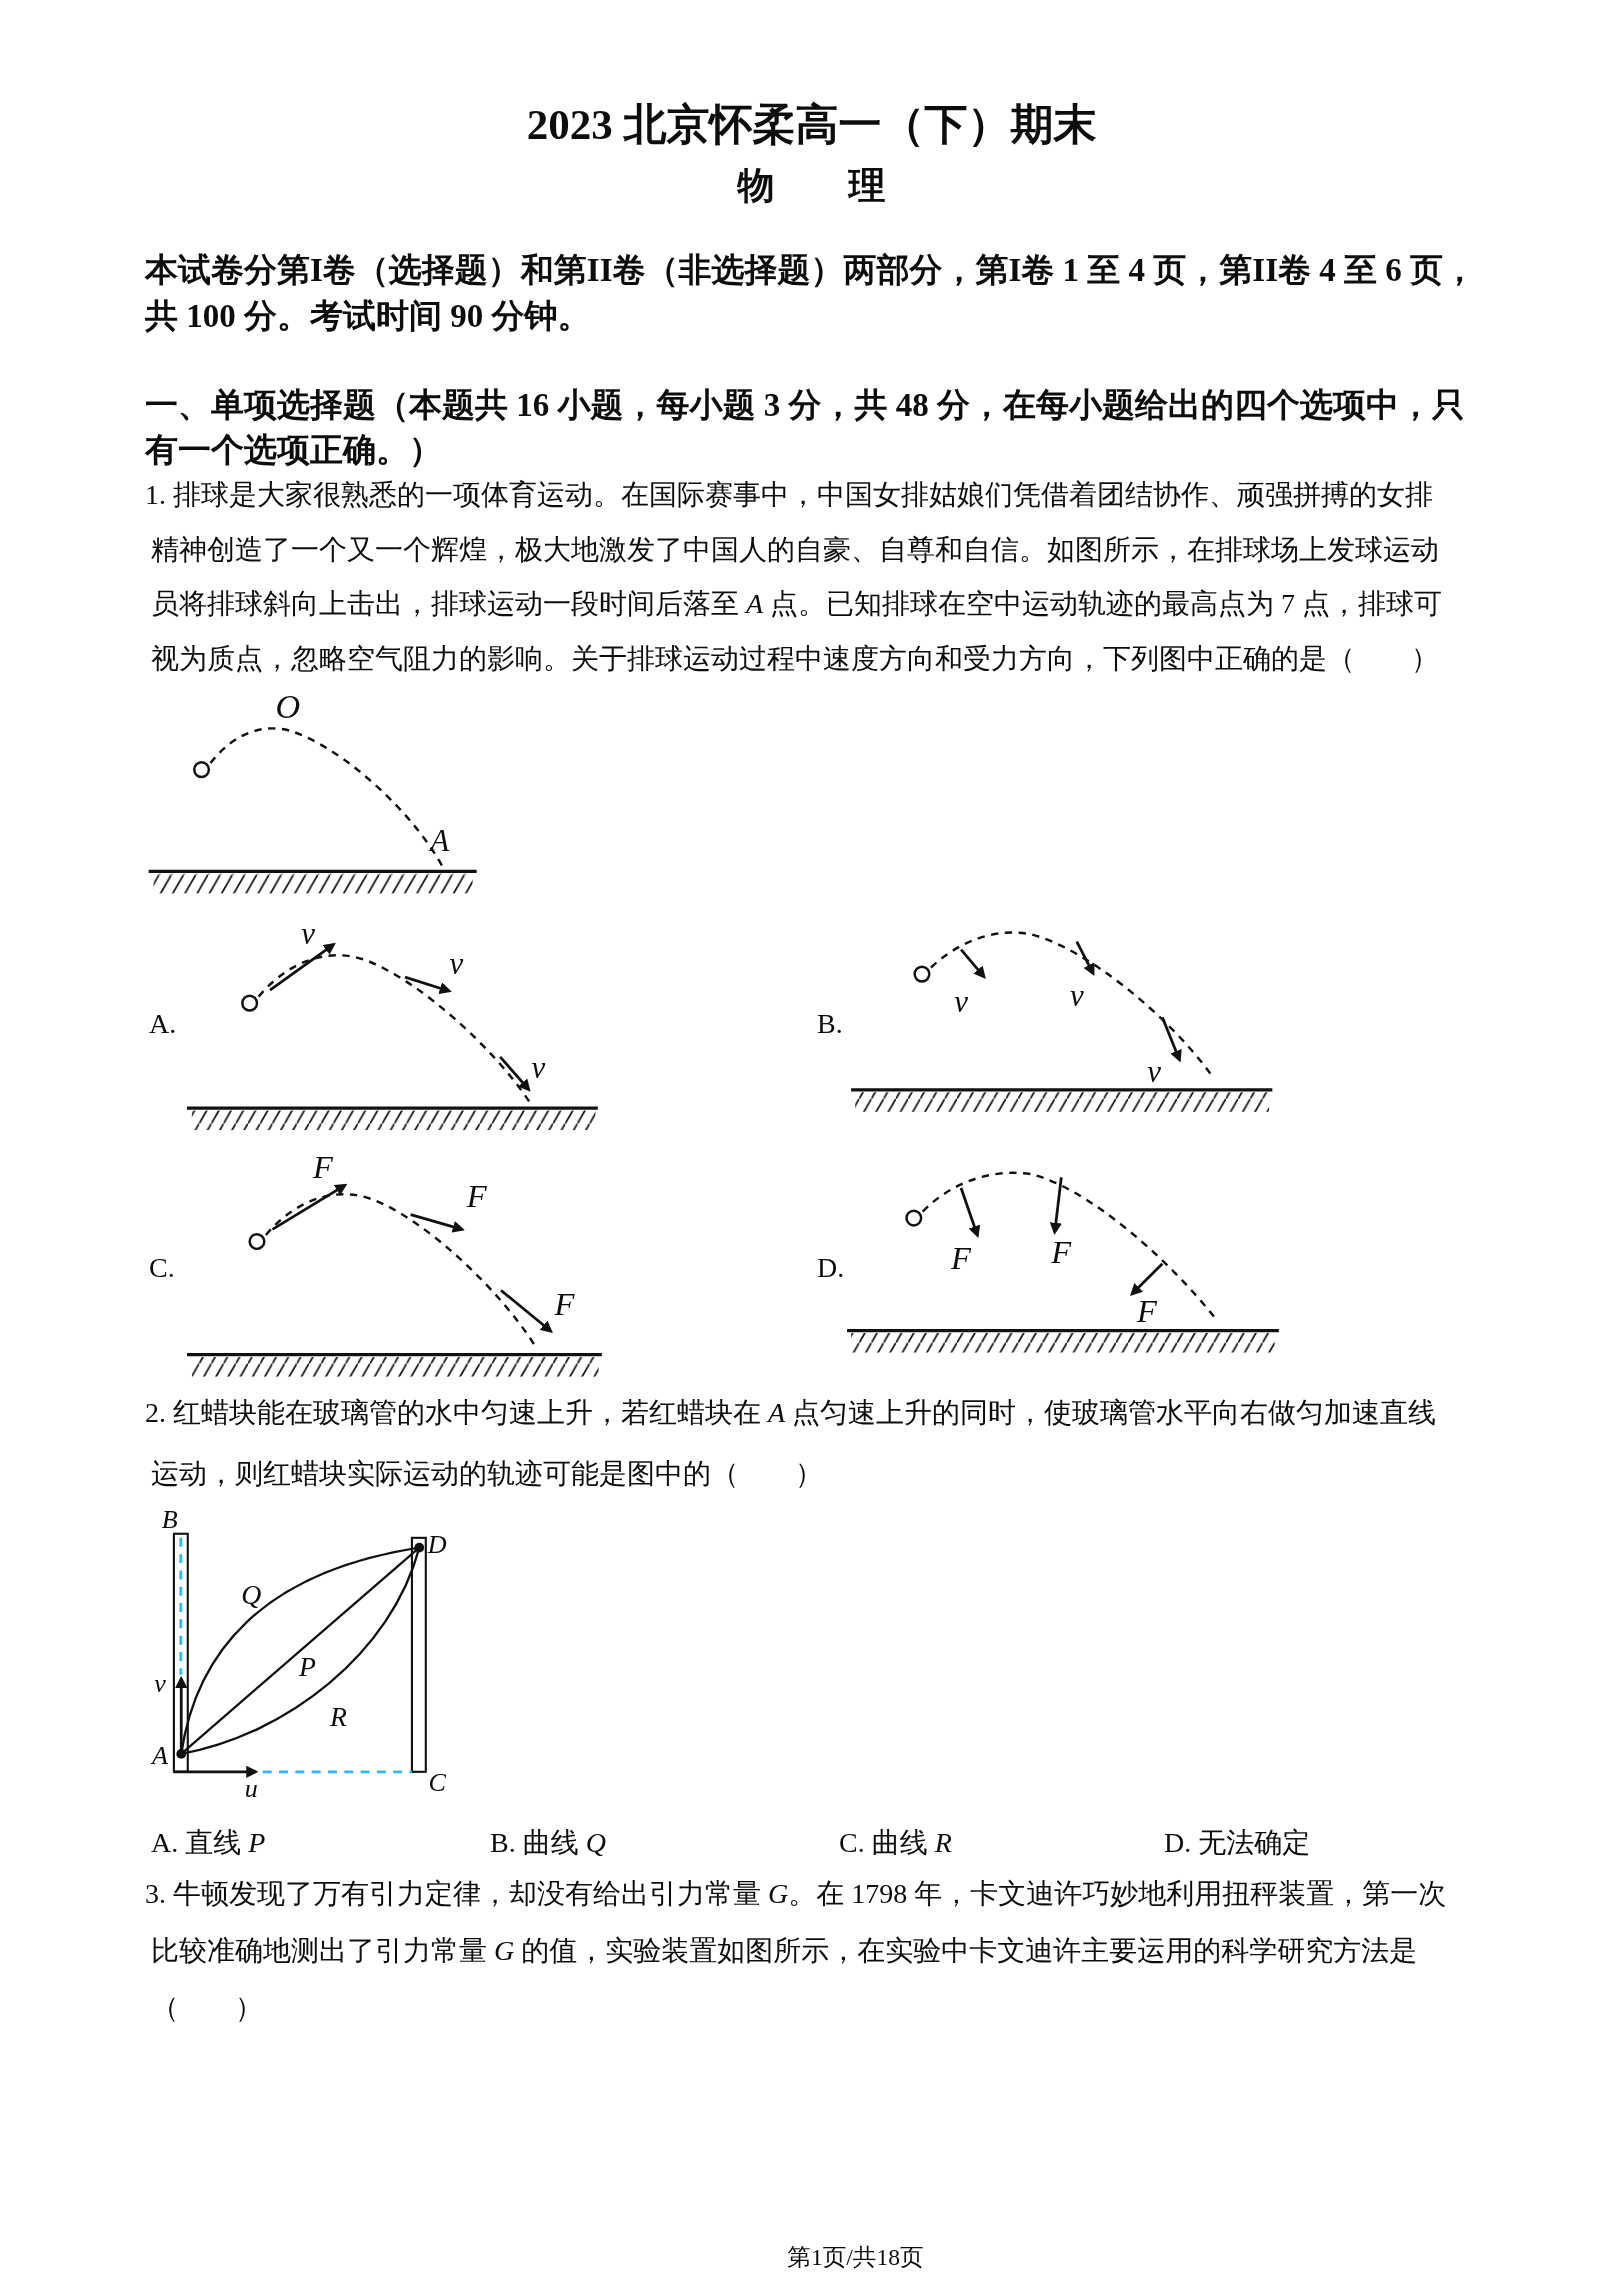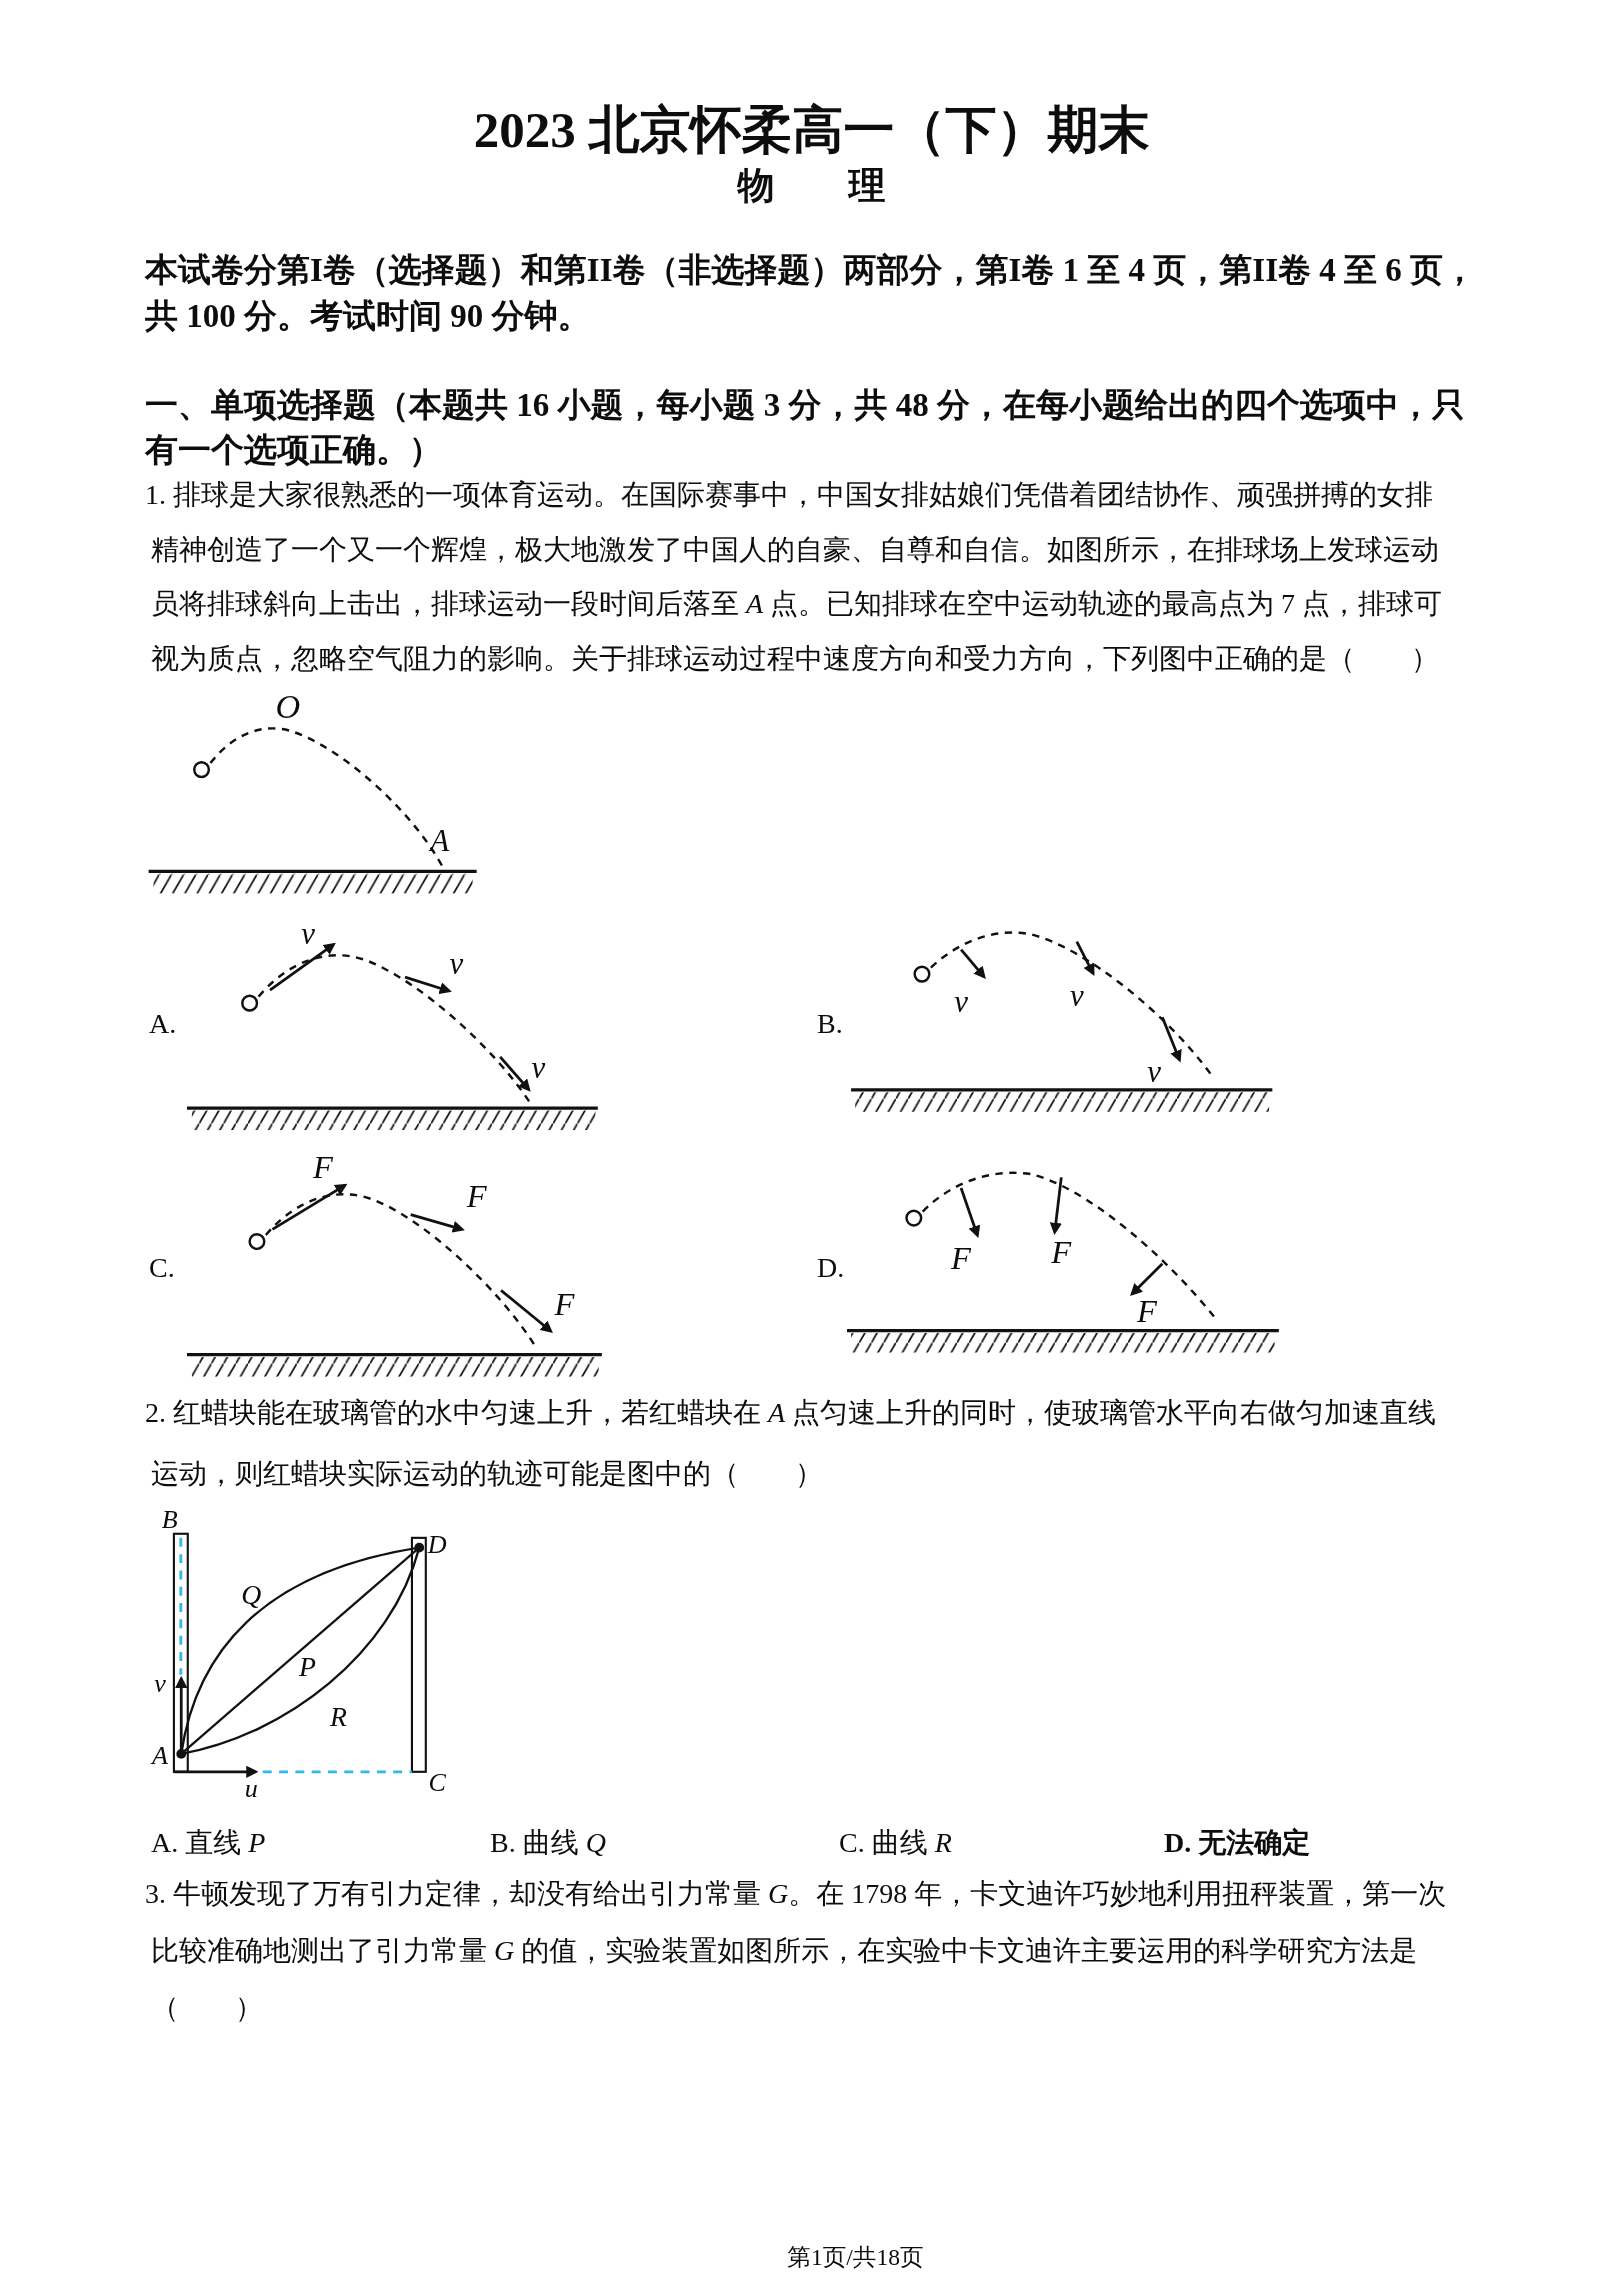--- a/index.html
+++ b/index.html
@@ -4,21 +4,21 @@
 <style>
   html,body{margin:0;padding:0;background:#888;}
   .page{
     position:relative;width:1623px;height:2295px;background:#ffffff;
     font-family:"Liberation Serif","DejaVu Serif",serif;color:#0d0d0d;
     overflow:hidden;
   }
   .abs{position:absolute;white-space:nowrap;}
   .center{left:0;width:100%;text-align:center;}
   .b{font-weight:bold;}
-  .t50{font-size:51px;}
+  .t50{font-size:43px;}
   .t46{font-size:37px;}
   .t36{font-size:33px;}
   .t34{font-size:28px;}
   .t29{font-size:23.6px;}
   .it{font-style:italic;font-family:"Liberation Serif","DejaVu Serif",serif;}
   .svgt{font-family:"Liberation Serif","DejaVu Serif",serif;font-style:italic;fill:#0d0d0d;}
   svg{display:block;overflow:visible;}
   .ball{fill:#ffffff;stroke:#111;stroke-width:3;}
   .dashed{fill:none;stroke:#111;stroke-width:3;stroke-dasharray:9 8;}
   .solid{fill:none;stroke:#111;stroke-width:2.8;}
@@ -164,21 +164,21 @@
       <text class="svgt" font-size="32" text-anchor="middle" x="356" y="339">C</text>
       <text class="svgt" font-size="34" text-anchor="middle" x="128" y="109">Q</text>
       <text class="svgt" font-size="34" text-anchor="middle" x="197" y="197">P</text>
       <text class="svgt" font-size="34" text-anchor="middle" x="235" y="259">R</text>
     </svg>
   </div>
 
   <div class="abs t34" style="left:151px;top:1824px;"><span>A. 直线 </span><span class="it">P</span></div>
   <div class="abs t34" style="left:490px;top:1824px;"><span>B. 曲线 </span><span class="it">Q</span></div>
   <div class="abs t34" style="left:831px;top:1824px;margin-left:8px;"><span>C. 曲线 </span><span class="it">R</span></div>
-  <div class="abs t34" style="left:1164px;top:1824px;font-weight:bold;"><span>D. 无法确定</span><span class="it"></span></div>
+  <div class="abs t34" style="left:1164px;top:1824px;"><span>D. 无法确定</span><span class="it"></span></div>
 
   <div class="abs t34" style="left:145px;top:1875px;"><span>3. 牛顿发现了万有引力定律，却没有给出引力常量 </span><span class="it">G</span><span>。在 1798 年，卡文迪许巧妙地利用扭秤装置，第一次</span></div>
   <div class="abs t34" style="left:151px;top:1932px;"><span>比较准确地测出了引力常量 </span><span class="it">G</span><span> 的值，实验装置如图所示，在实验中卡文迪许主要运用的科学研究方法是</span></div>
   <div class="abs t34" style="left:151px;top:1989px;"><span>（　　）</span></div>
 
   <div class="abs center t29" style="top:2241px;margin-left:44px;">第1页/共18页</div>
 
 </div>
 
 

